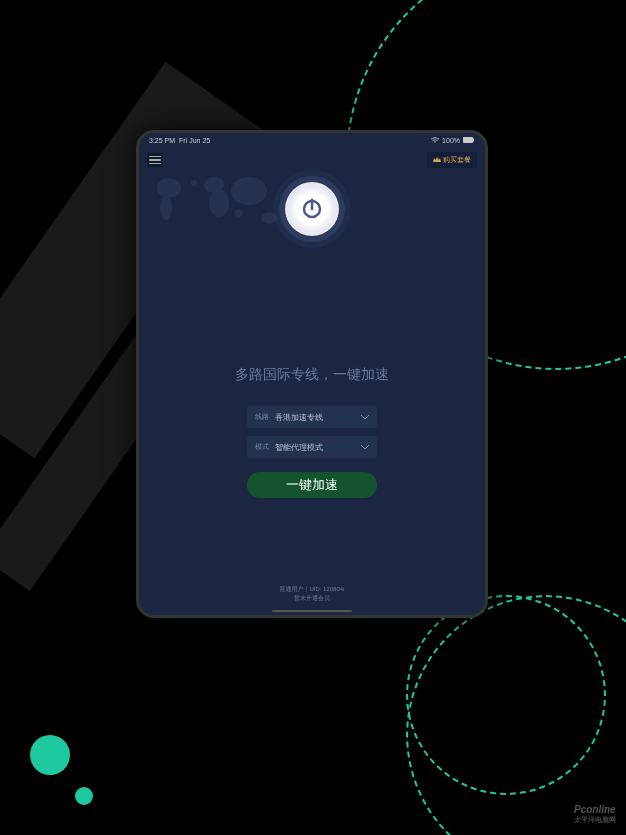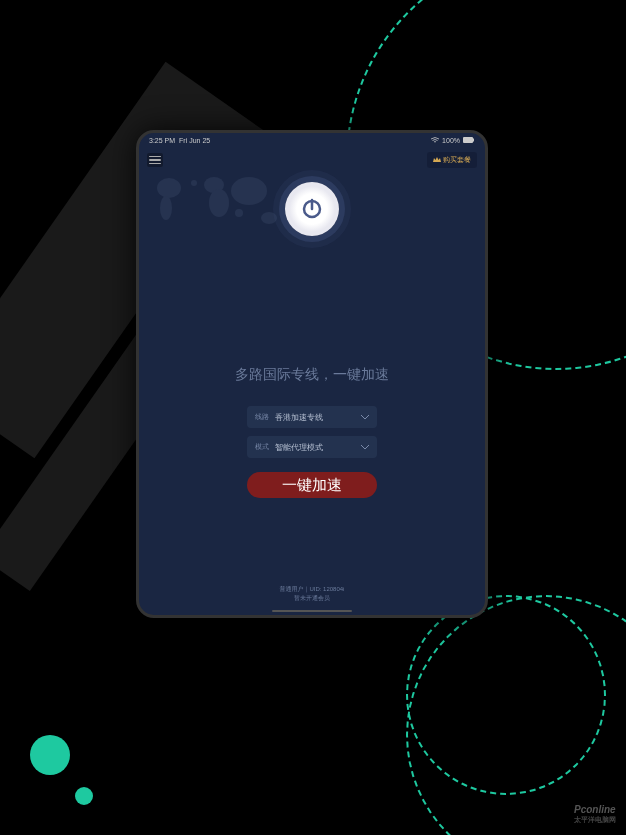--- a/index.html
+++ b/index.html
@@ -185,25 +185,25 @@
       font-size: 7px;
     }
     .chevron {
       position: absolute;
       right: 8px;
       color: #7a8aaa;
     }
     .accelerate-btn {
       width: 130px;
       height: 26px;
-      background: #7f1d1d;
+      background: #14532d;
       border: none;
       border-radius: 13px;
       color: #fff;
-      font-size: 15px;
+      font-size: 13px;
       margin: 14px auto 0;
       display: block;
       cursor: pointer;
     }
     .footer {
       position: absolute;
       bottom: 12px;
       left: 0;
       right: 0;
       text-align: center;

